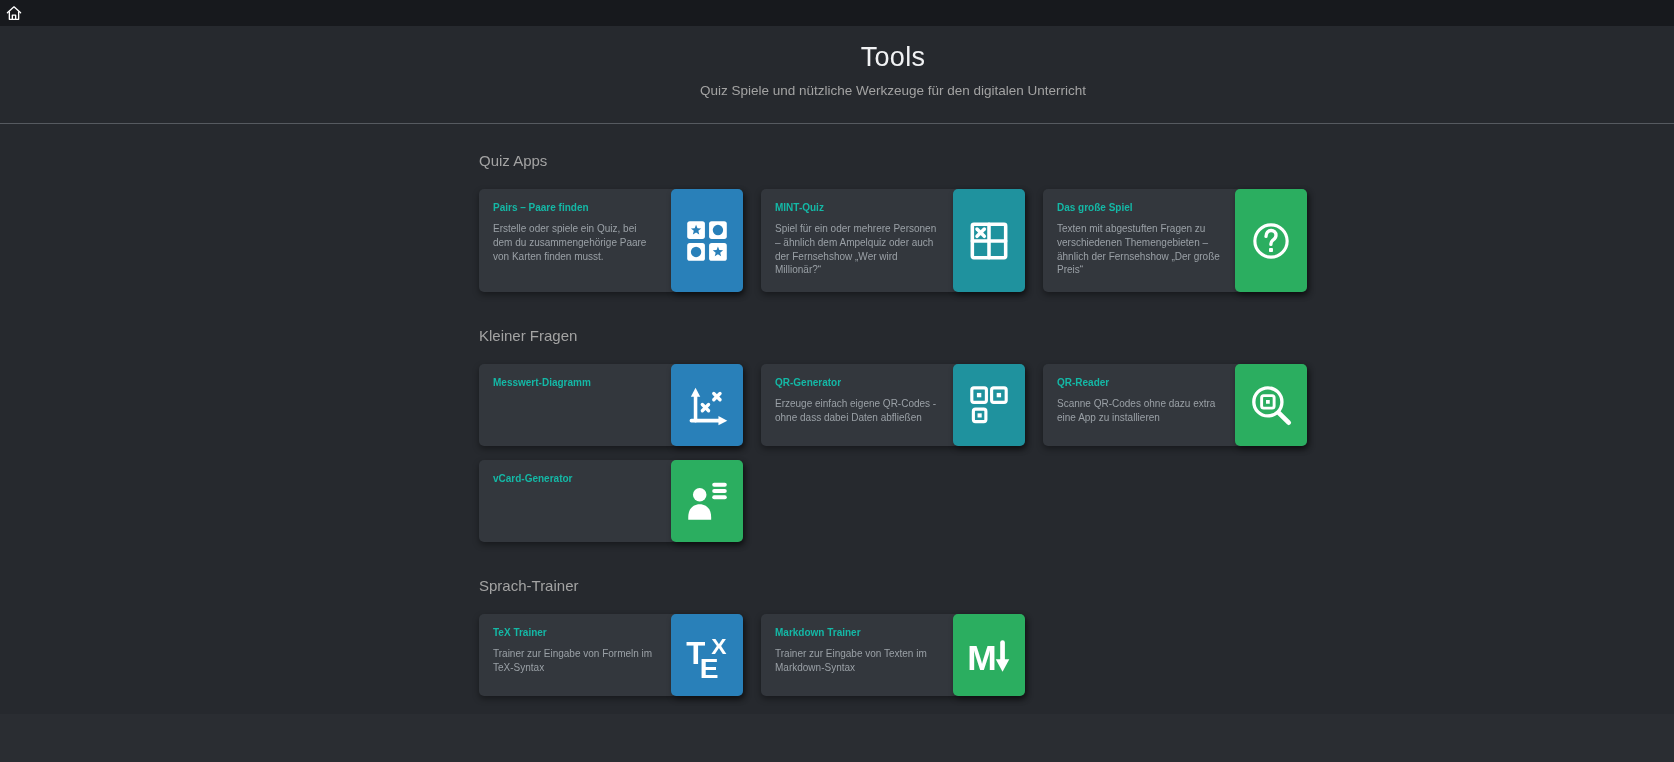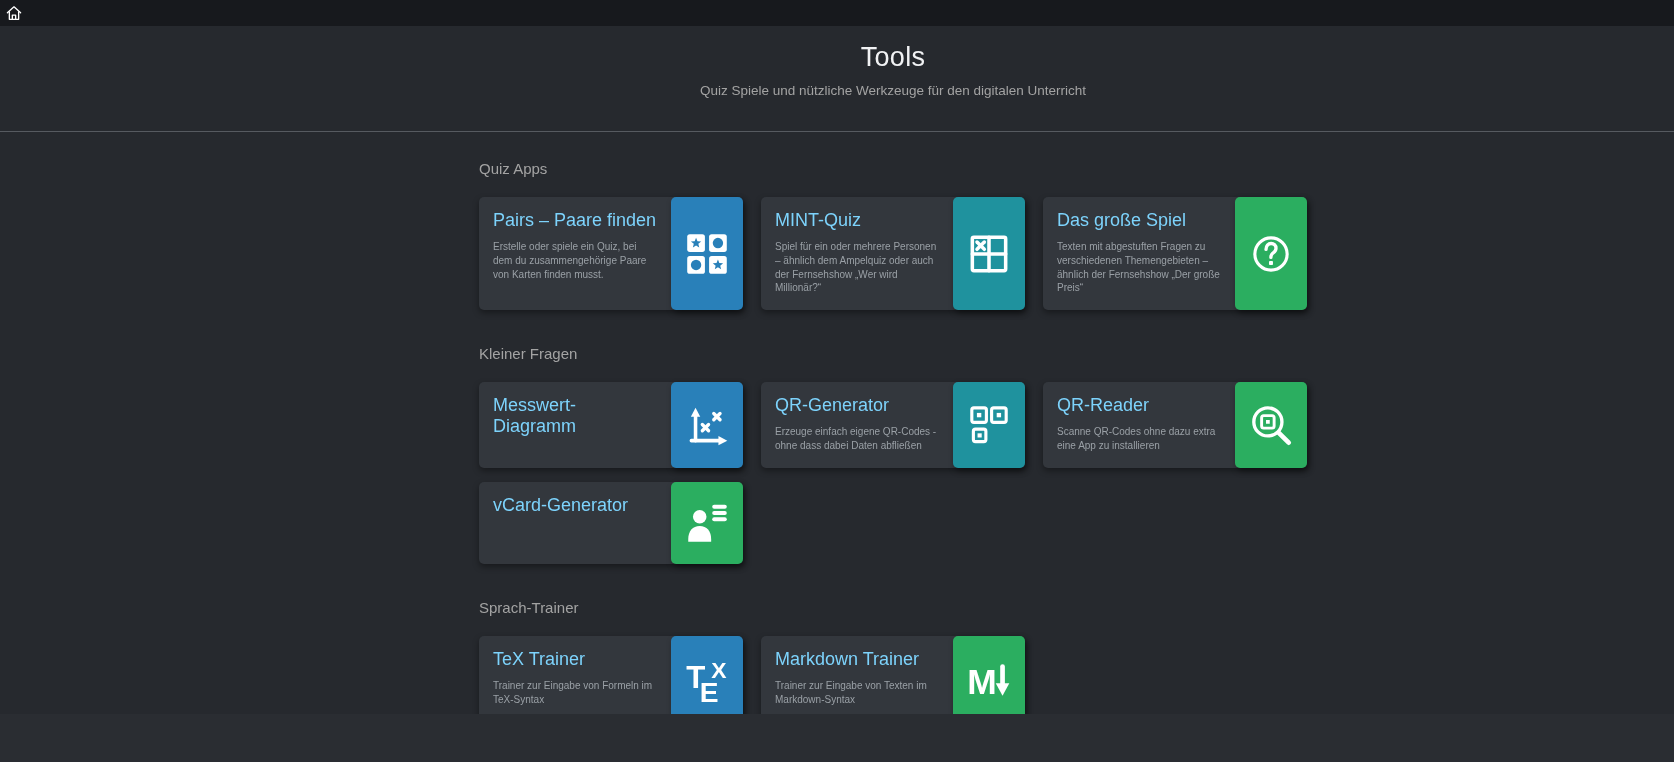--- a/index.html
+++ b/index.html
@@ -9,35 +9,35 @@
     font-family:"Liberation Sans",sans-serif;
     -webkit-font-smoothing:antialiased;
   }
   .topbar{
     height:26px;background:#17191d;display:flex;align-items:center;
     padding-left:3px;
   }
   .home-link{display:inline-flex;align-items:center;justify-content:center;width:22px;height:22px;cursor:pointer;}
   .hero{
     background:#26292e;border-bottom:1px solid #565a60;
-    text-align:center;padding:16px 0 33px;padding-left:112px;
+    text-align:center;padding:16px 0 25px;padding-left:112px;
   }
   .hero-title{margin:0;font-size:27px;font-weight:400;color:#f1f2f4;letter-spacing:.3px;}
   .hero-sub{margin:10px 0 0;font-size:13.5px;color:#a3a3a3;}
   .content{padding-left:112px;padding-top:28px;}
   .inner{width:828px;margin:0 auto;}
   .section{margin-bottom:35px;}
   .section-label{margin:0 0 20px;font-size:15px;font-weight:400;color:#a3a3a3;}
   .cards{display:grid;grid-template-columns:repeat(3,264px);gap:14px 18px;}
   .card{
     position:relative;background:#33373d;border-radius:5px;
     box-shadow:0 3px 6px rgba(0,0,0,.38);
     padding:13px 86px 15px 14px;box-sizing:border-box;min-height:82px;cursor:pointer;
   }
-  .card-title{margin:0 0 9px;font-size:18px;font-weight:400;color:#7dd3fc;}
+  .card-title{margin:0 0 9px;font-size:10px;font-weight:700;color:#14b8a6;}
   .card-desc{margin:0;font-size:10px;line-height:1.38;color:#9aa0a6;}
   .tile{
     position:absolute;top:0;right:0;bottom:0;width:72px;border-radius:5px;
     display:flex;align-items:center;justify-content:center;
     box-shadow:2px 3px 6px rgba(0,0,0,.45);
   }
   .tile svg{width:50px;height:50px;display:block;}
   .footer-band{position:absolute;left:0;bottom:0;width:100%;height:48px;background:#2a2d32;}
 </style>
 </head>

